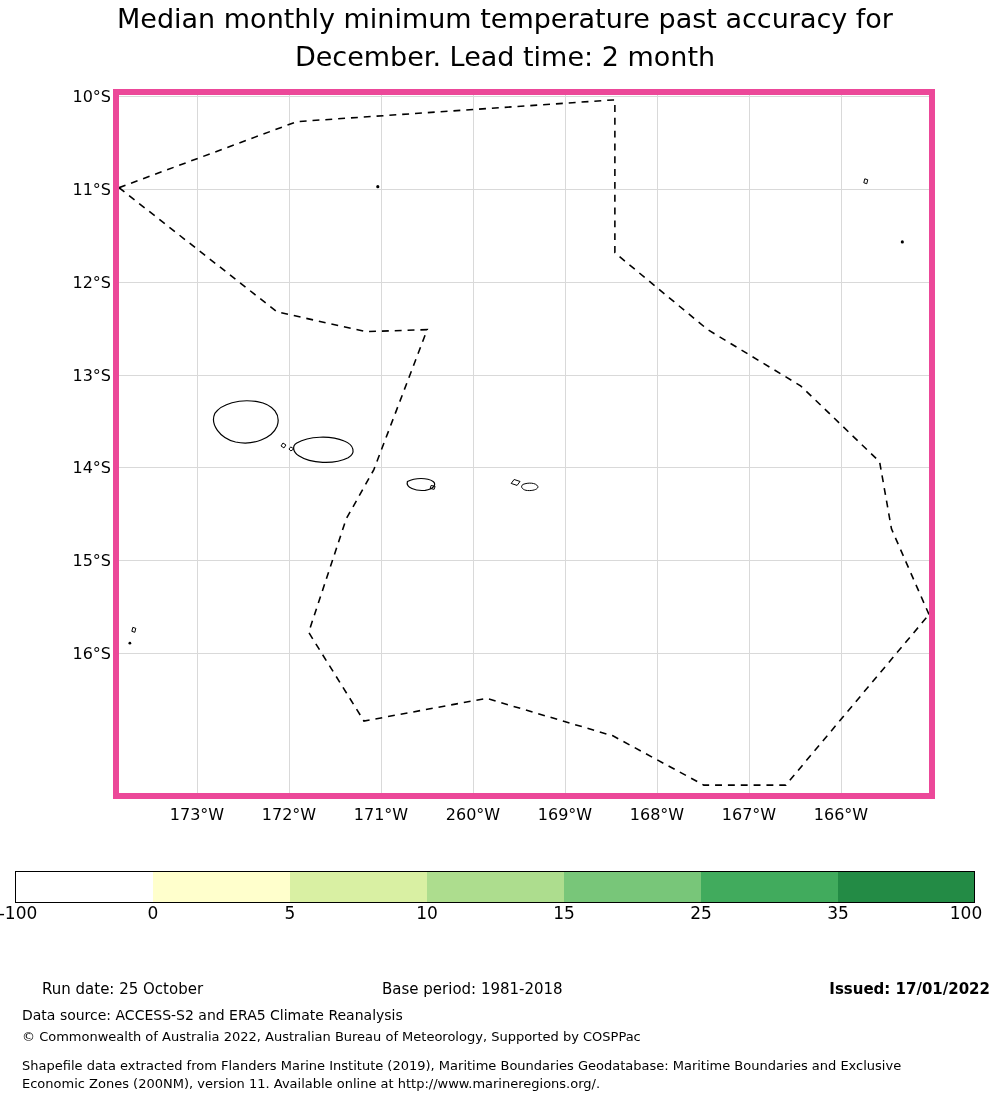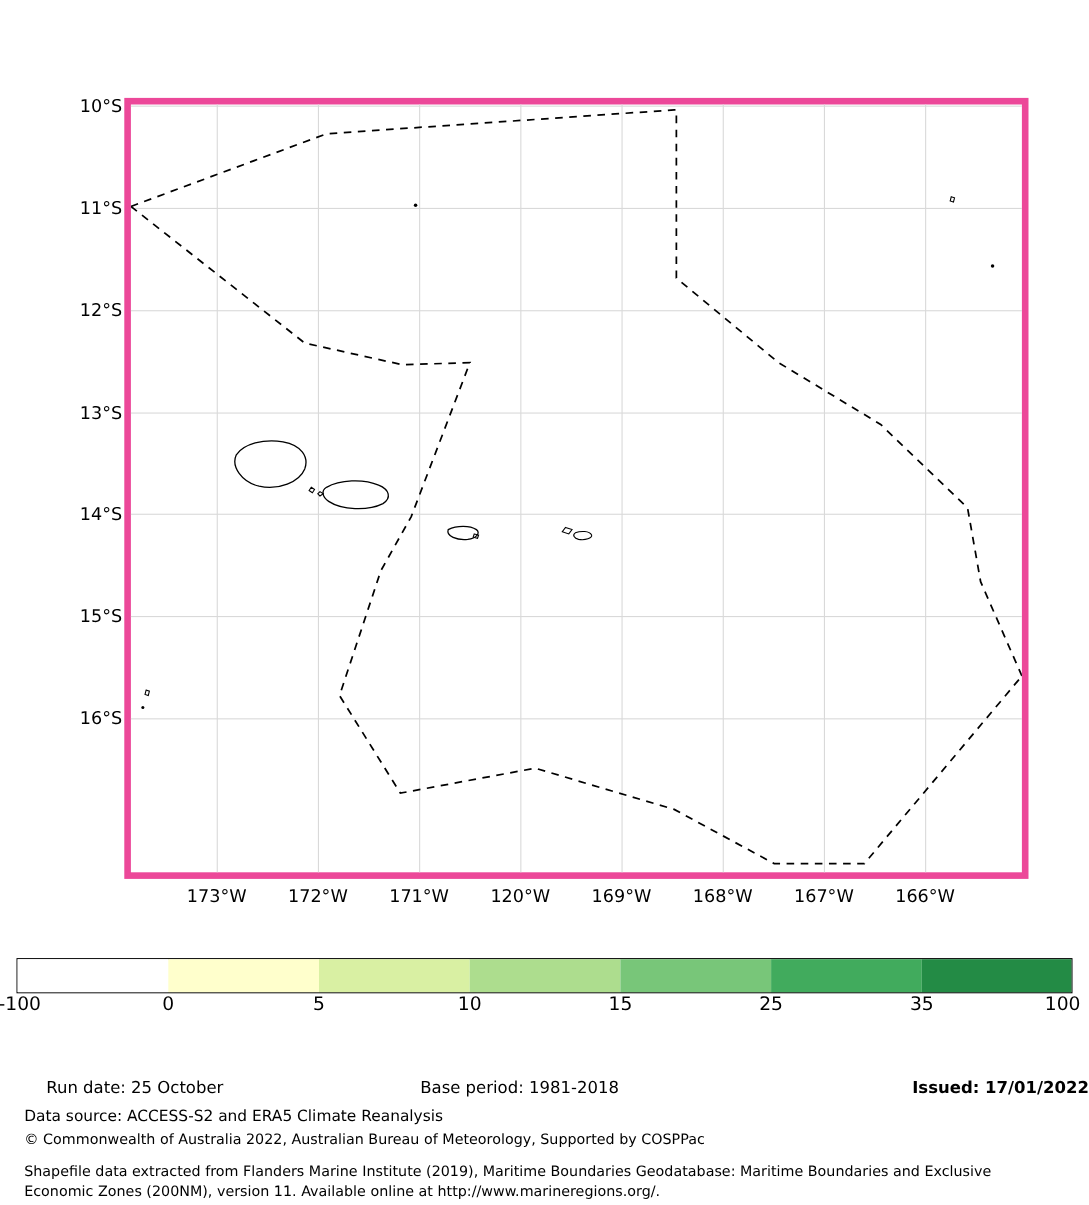--- a/index.html
+++ b/index.html
@@ -180,20 +180,21 @@
     width: 945px;
     font-size: 13px;
     line-height: 18px;
   }
 </style>
 </head>
 <body>
 
 <div id="page">
 
+  <div class="title">Median monthly minimum temperature past accuracy for December. Lead time: 2 month</div>
 
   <div class="plot">
 
     <div class="gridline-v" style="left:78px"></div>
     <div class="gridline-v" style="left:170px"></div>
     <div class="gridline-v" style="left:262px"></div>
     <div class="gridline-v" style="left:354px"></div>
     <div class="gridline-v" style="left:446px"></div>
     <div class="gridline-v" style="left:538px"></div>
     <div class="gridline-v" style="left:630px"></div>
@@ -211,21 +212,21 @@
     <div class="tick-y" style="top:94px">11°S</div>
     <div class="tick-y" style="top:187px">12°S</div>
     <div class="tick-y" style="top:280px">13°S</div>
     <div class="tick-y" style="top:372px">14°S</div>
     <div class="tick-y" style="top:465px">15°S</div>
     <div class="tick-y" style="top:558px">16°S</div>
 
     <div class="tick-x" style="left:78px">173°W</div>
     <div class="tick-x" style="left:170px">172°W</div>
     <div class="tick-x" style="left:262px">171°W</div>
-    <div class="tick-x" style="left:354px">120°W</div>
+    <div class="tick-x" style="left:354px">260°W</div>
     <div class="tick-x" style="left:446px">169°W</div>
     <div class="tick-x" style="left:538px">168°W</div>
     <div class="tick-x" style="left:630px">167°W</div>
     <div class="tick-x" style="left:722px">166°W</div>
 
     <svg class="map-svg" viewBox="0 0 820 708" preserveAspectRatio="none">
 
       <path d="M 0,94 L 180,27 L 500,5 L 500,5 L 502,5 L 502,160 L 596,238 L 690,295 L 770,372 L 782,440 L 820,527 L 820,527" fill="none" stroke="#000000" stroke-width="1.6" stroke-dasharray="7,6"></path>
       <path d="M 0,94 L 160,220 L 250,240 L 312,238 L 312,238 L 258,380 L 230,430 L 192,545 L 248,635 L 372,612 L 500,650 L 592,700 L 675,700 L 820,527" fill="none" stroke="#000000" stroke-width="1.6" stroke-dasharray="7,6"></path>
 

